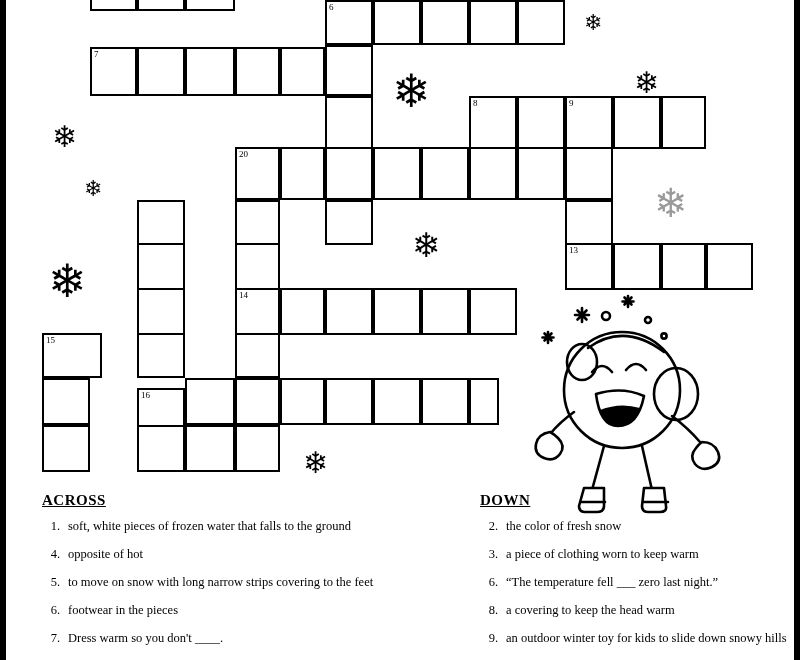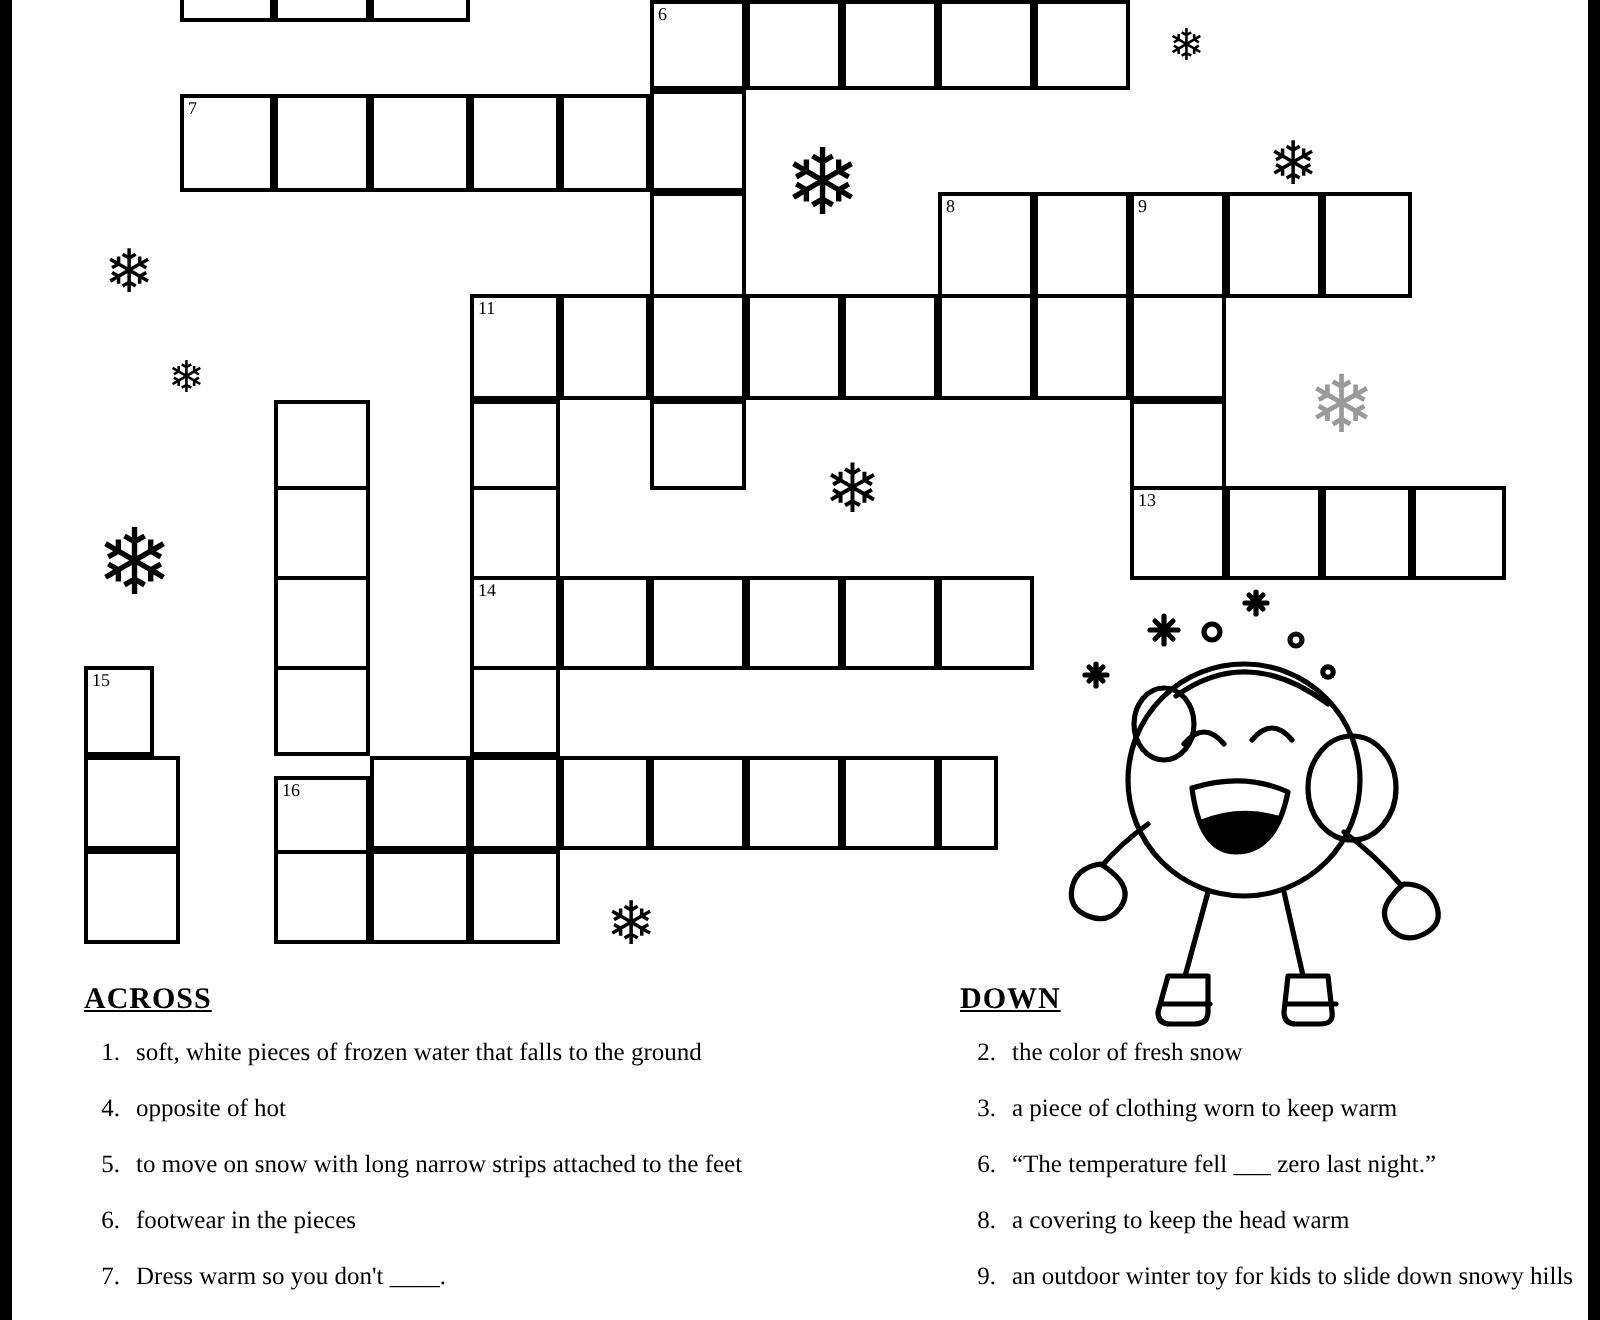--- a/index.html
+++ b/index.html
@@ -129,21 +129,21 @@
         <span class="num">8</span>
       </div>
     <div class="cell" style="left:517px; top:96px; width:48px; height:53px;"></div>
     <div class="cell" style="left:565px; top:96px; width:48px; height:53px;">
         <span class="num">9</span>
       </div>
     <div class="cell" style="left:613px; top:96px; width:48px; height:53px;"></div>
     <div class="cell" style="left:661px; top:96px; width:45px; height:53px;"></div>
 
     <div class="cell" style="left:235px; top:147px; width:45px; height:53px;">
-        <span class="num">11</span>
+        <span class="num">20</span>
       </div>
     <div class="cell" style="left:280px; top:147px; width:45px; height:53px;"></div>
     <div class="cell" style="left:325px; top:147px; width:48px; height:53px;"></div>
     <div class="cell" style="left:373px; top:147px; width:48px; height:53px;"></div>
     <div class="cell" style="left:421px; top:147px; width:48px; height:53px;"></div>
     <div class="cell" style="left:469px; top:147px; width:48px; height:53px;"></div>
     <div class="cell" style="left:517px; top:147px; width:48px; height:53px;"></div>
     <div class="cell" style="left:565px; top:147px; width:48px; height:53px;"></div>
 
     <div class="cell" style="left:137px; top:200px; width:48px; height:45px;"></div>
@@ -163,21 +163,21 @@
     <div class="cell" style="left:137px; top:288px; width:48px; height:47px;"></div>
     <div class="cell" style="left:235px; top:288px; width:45px; height:47px;text-align:right;">
         <span class="num">14</span>
       </div>
     <div class="cell" style="left:280px; top:288px; width:45px; height:47px;"></div>
     <div class="cell" style="left:325px; top:288px; width:48px; height:47px;"></div>
     <div class="cell" style="left:373px; top:288px; width:48px; height:47px;"></div>
     <div class="cell" style="left:421px; top:288px; width:48px; height:47px;"></div>
     <div class="cell" style="left:469px; top:288px; width:48px; height:47px;"></div>
 
-    <div class="cell" style="left:42px;  top:333px; width:35px; height:45px;">
+    <div class="cell" style="left:42px;  top:333px; width:60px; height:45px;">
         <span class="num">15</span>
       </div>
     <div class="cell" style="left:137px; top:333px; width:48px; height:45px;"></div>
     <div class="cell" style="left:235px; top:333px; width:45px; height:45px;"></div>
 
     <div class="cell" style="left:42px;  top:378px; width:48px; height:47px;"></div>
     <div class="cell" style="left:137px; top:388px; width:48px; height:47px;">
         <span class="num">16</span>
       </div>
     <div class="cell" style="left:185px; top:378px; width:50px; height:47px;"></div>
@@ -248,21 +248,21 @@
     <div class="clue-row">
       <span class="clue-num">1.</span>
       <span class="clue-text">soft, white pieces of frozen water that falls to the ground</span>
     </div>
     <div class="clue-row">
       <span class="clue-num">4.</span>
       <span class="clue-text">opposite of hot</span>
     </div>
     <div class="clue-row">
       <span class="clue-num">5.</span>
-      <span class="clue-text">to move on snow with long narrow strips attached to the feet</span>
+      <span class="clue-text">to move on snow with long narrow strips covering to the feet</span>
     </div>
     <div class="clue-row">
       <span class="clue-num">6.</span>
       <span class="clue-text">footwear in the pieces</span>
     </div>
     <div class="clue-row">
       <span class="clue-num">7.</span>
       <span class="clue-text">Dress warm so you don't ____.</span>
     </div>
   </div>

